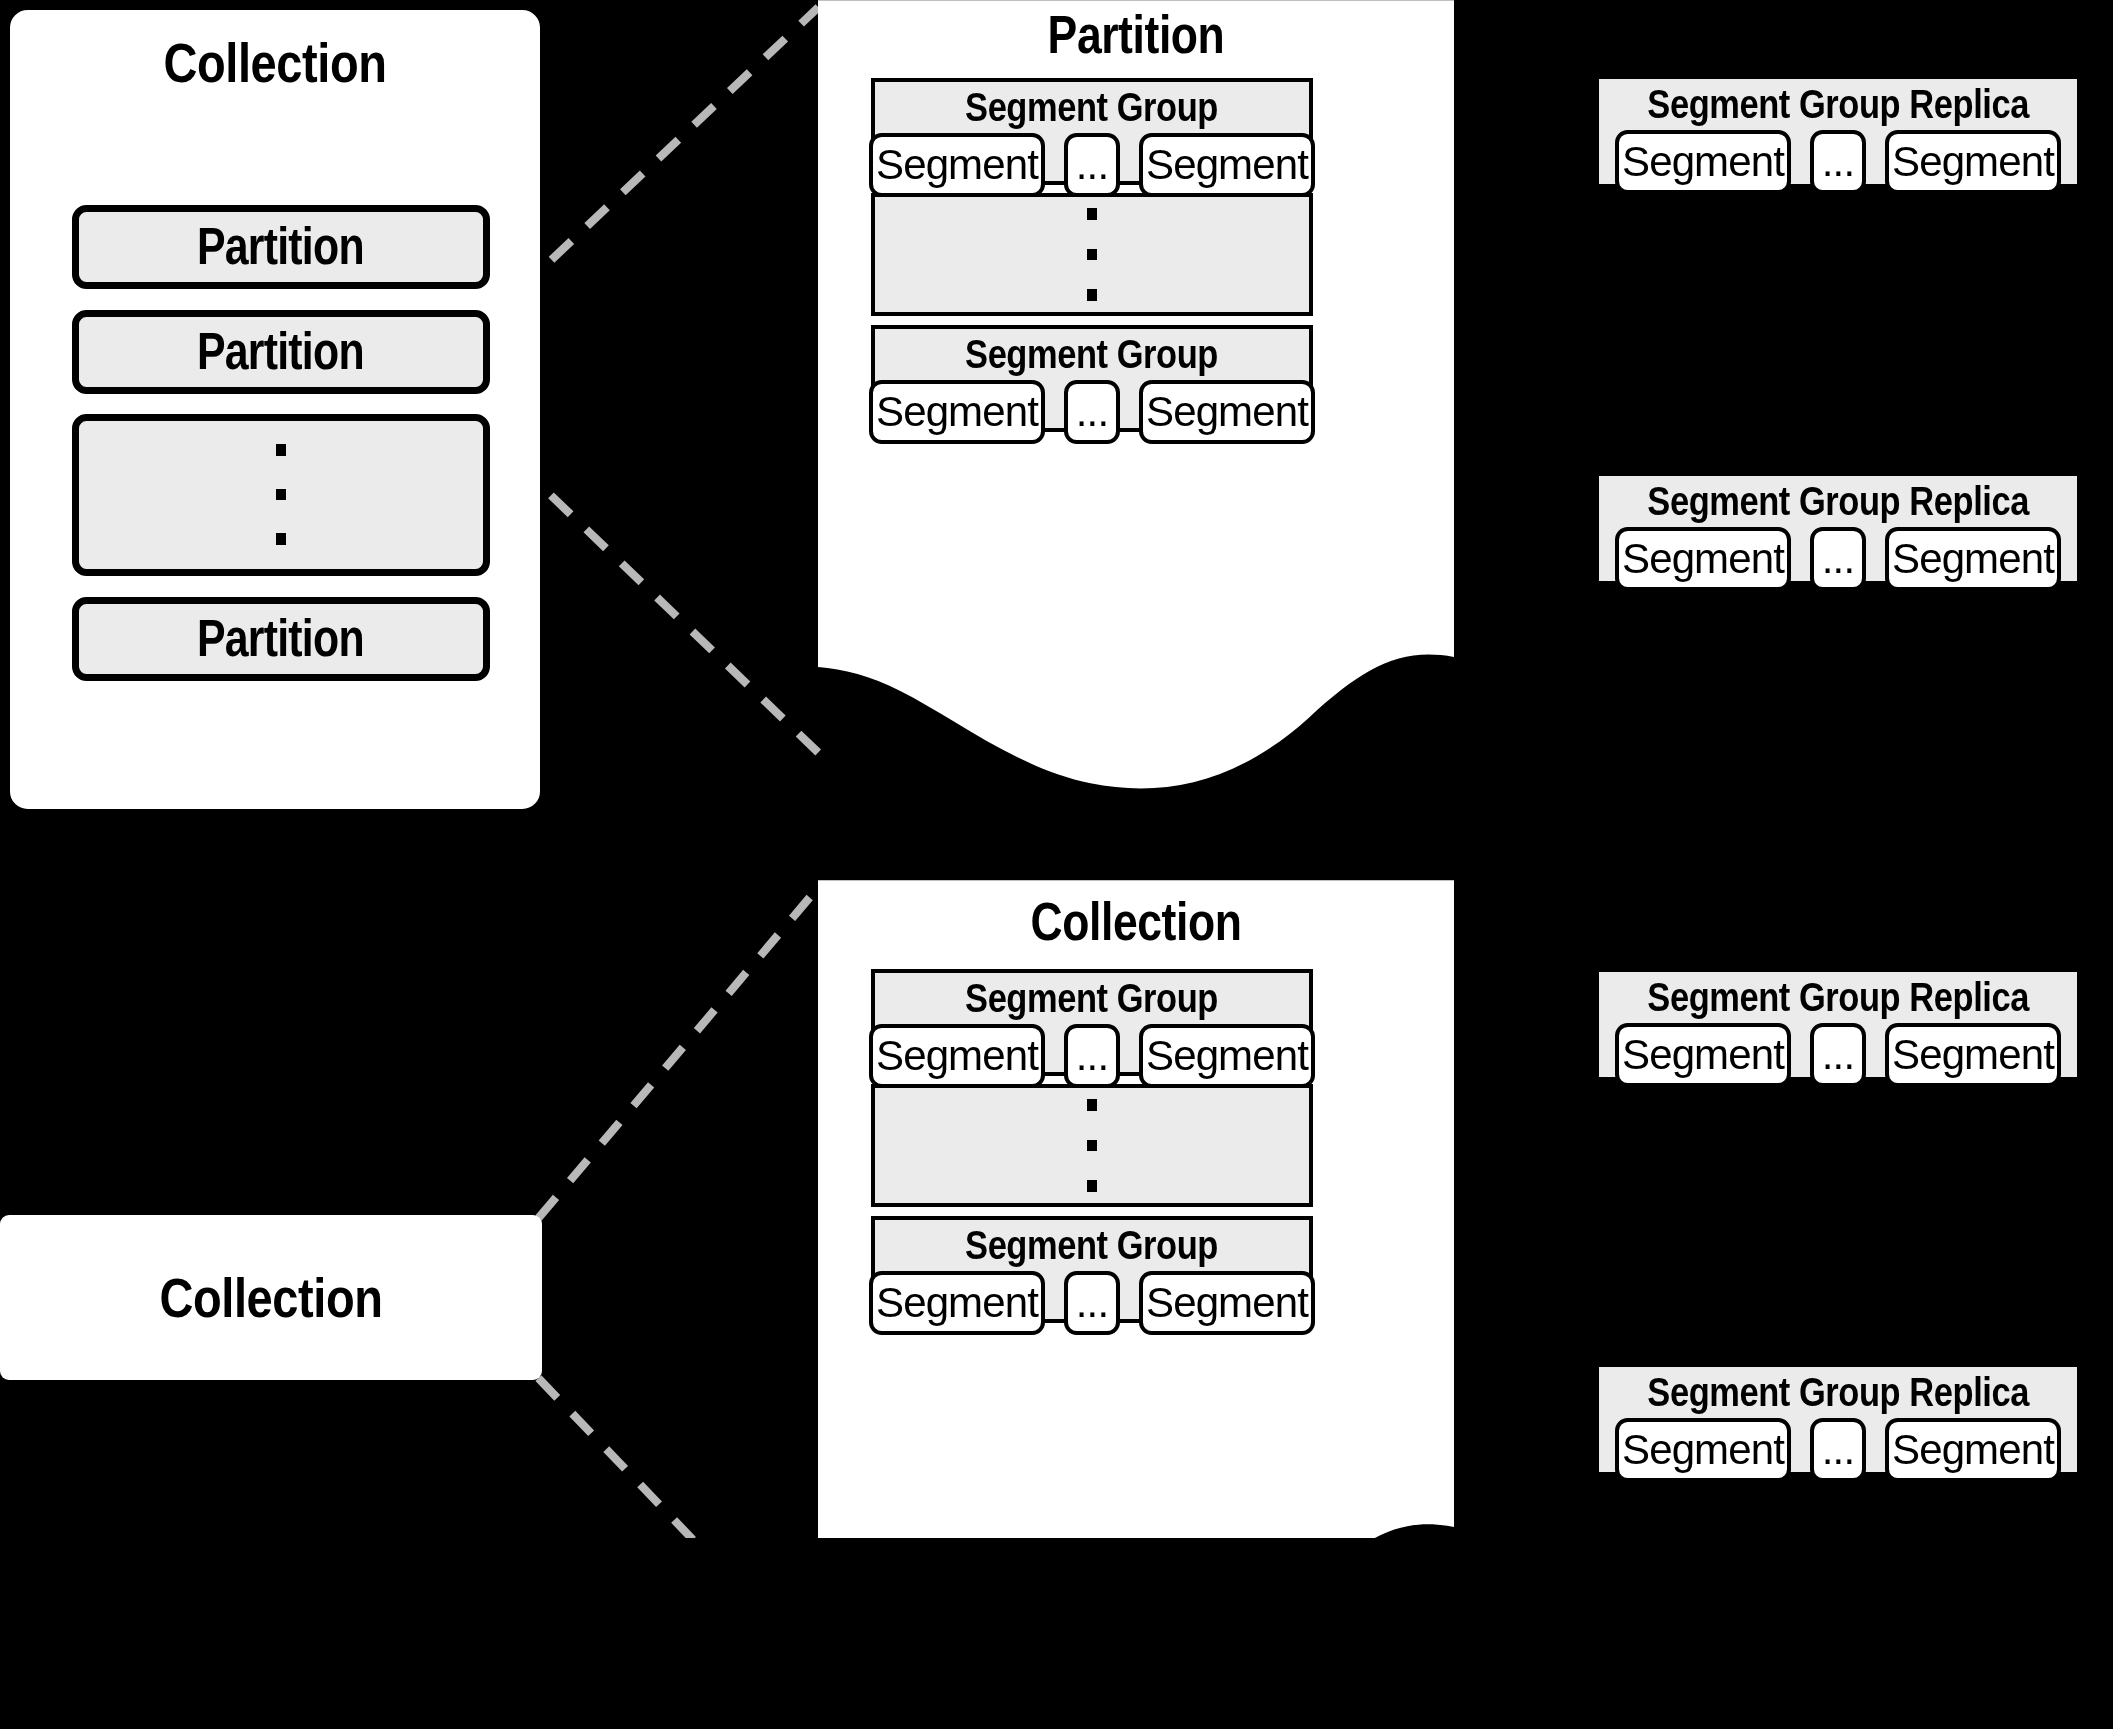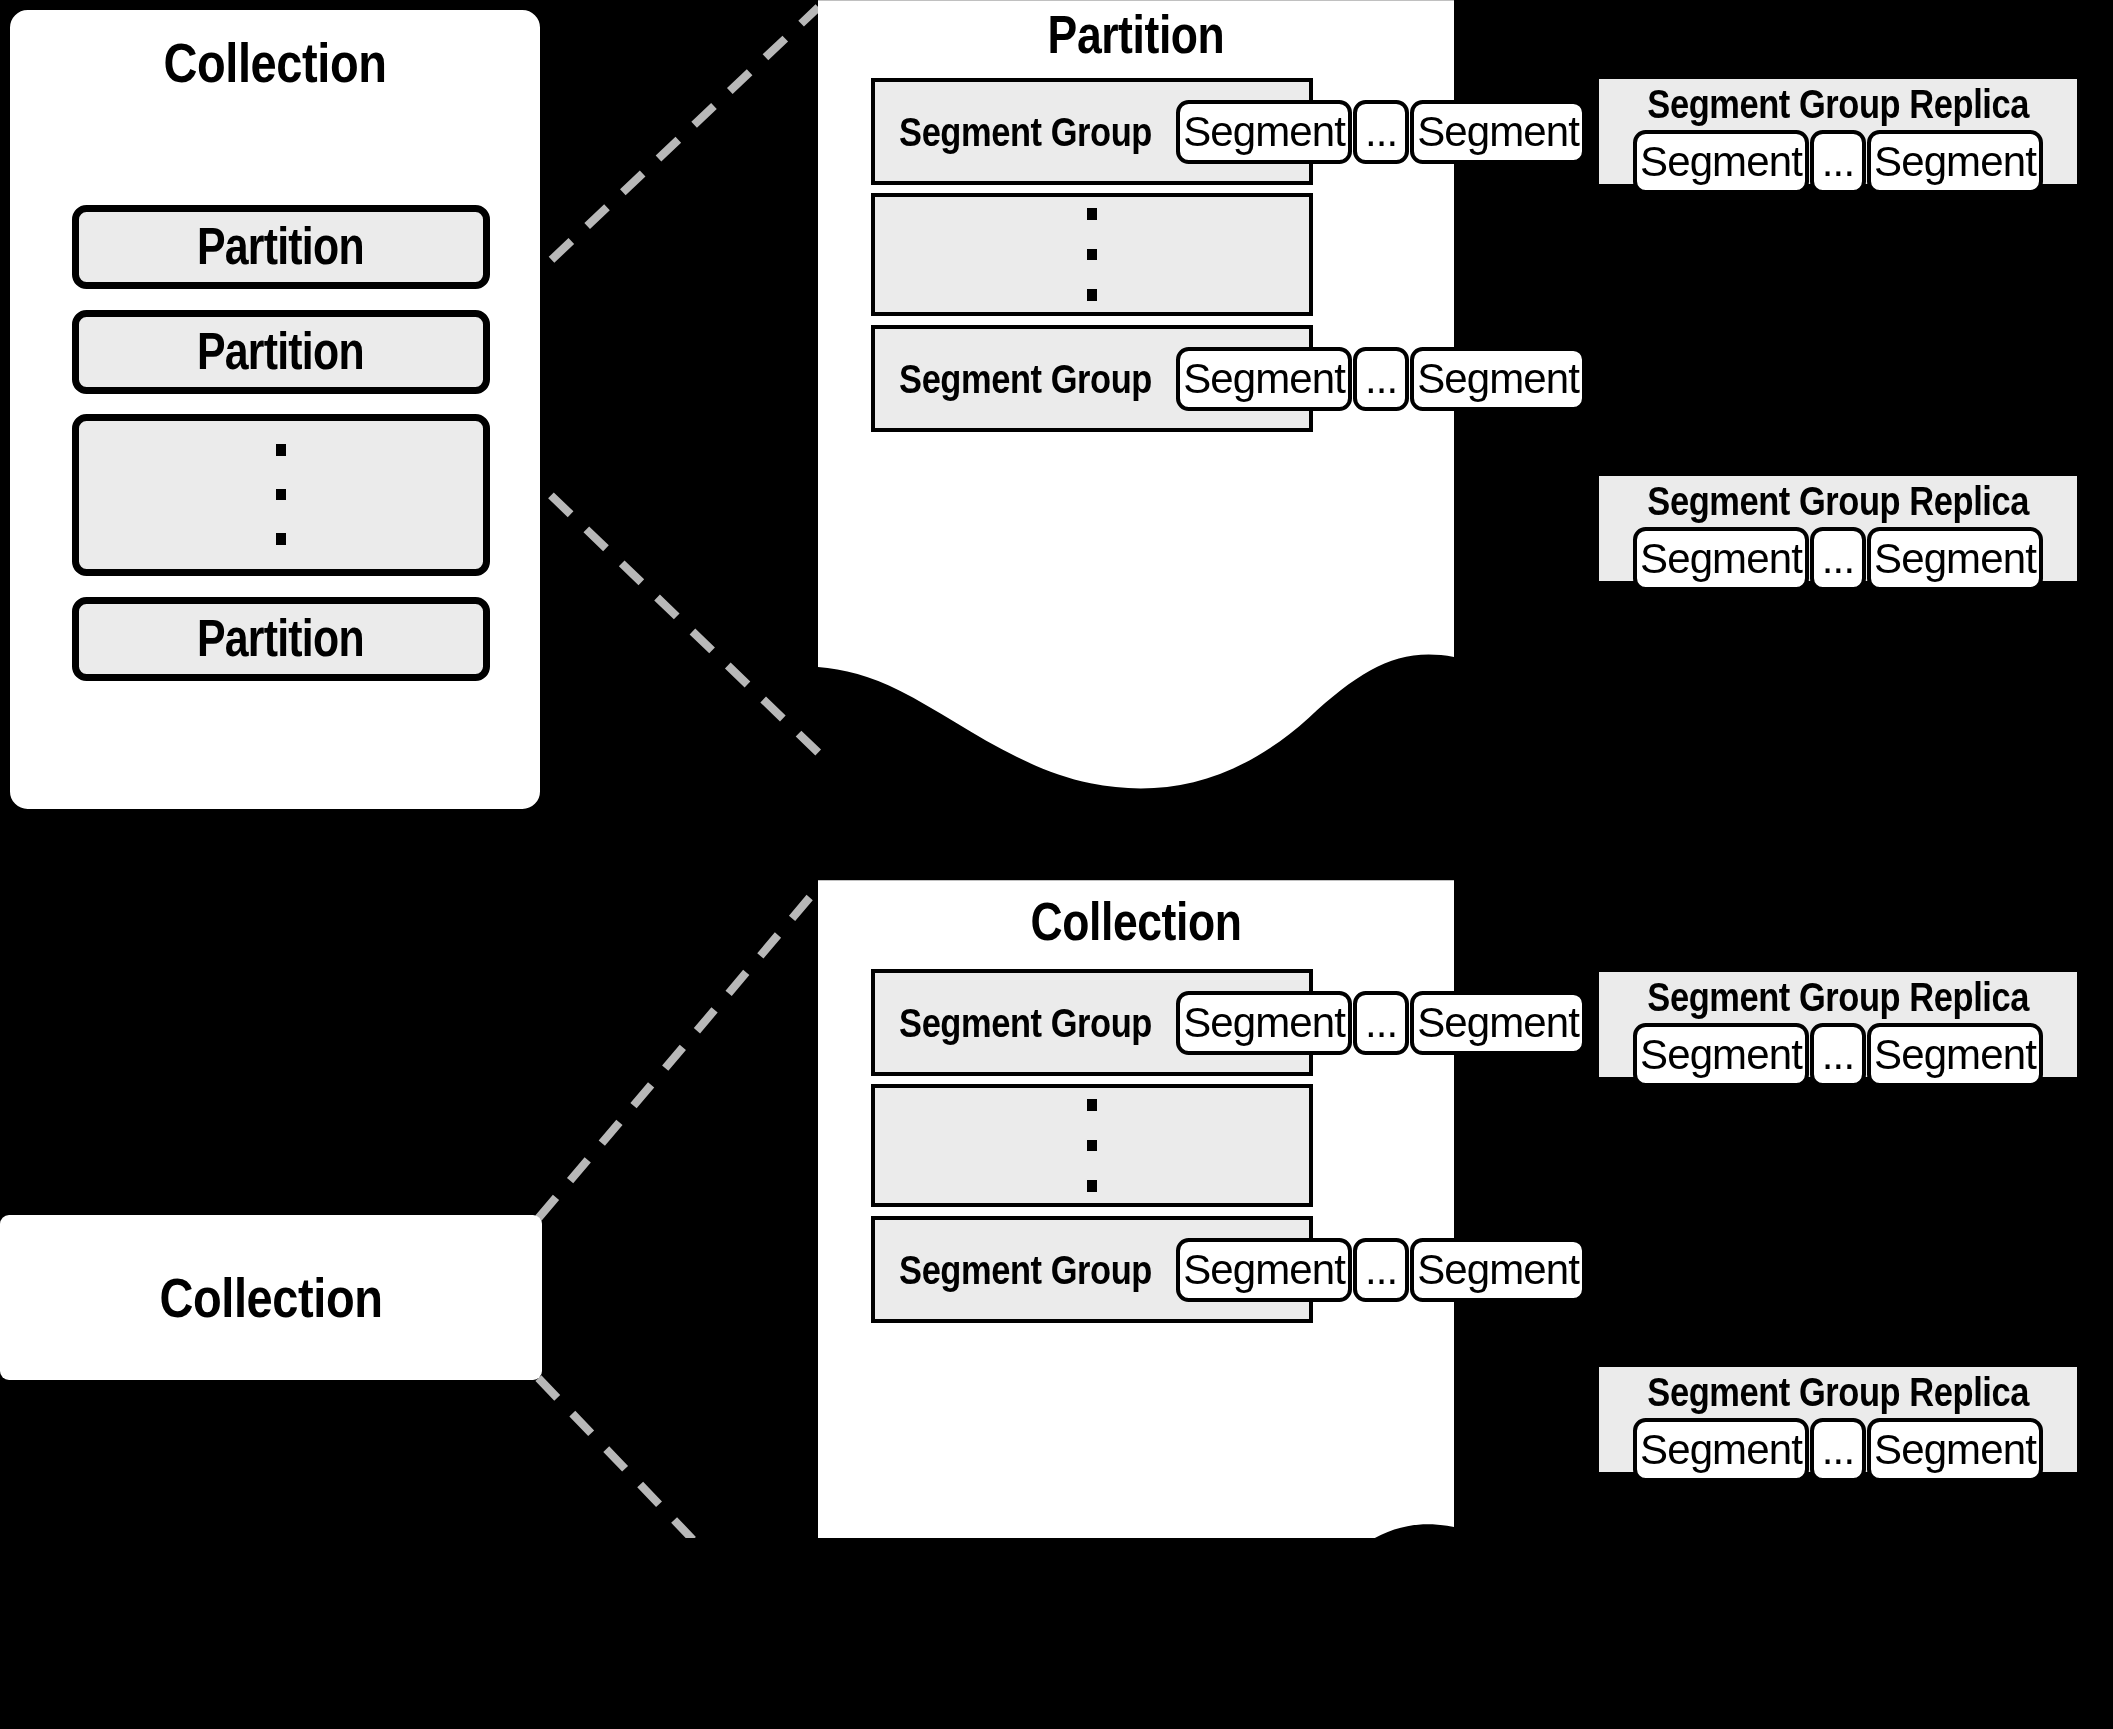--- a/index.html
+++ b/index.html
@@ -68,37 +68,37 @@
     height: 11.8px;
     background: #000000;
   }
 
   
   .seg-group {
     background: #ebebeb;
     border: 4.5px solid #000000;
     box-sizing: border-box;
     display: flex;
-    flex-direction: row;
+    flex-direction: column;
     align-items: center;
   }
   .seg-group-title {
     font-weight: bold;
     font-size: 41px;
     color: #000000;
     letter-spacing: -0.5px;
     transform: scaleX(0.84);
     white-space: nowrap;
     text-align: center;
   }
   .seg-row {
     display: flex;
     align-items: center;
     justify-content: center;
-    gap: 1px;
+    gap: 19px;
   }
   .segment-box {
     background: #ffffff;
     border: 4.5px solid #000000;
     border-radius: 12.7px;
     display: flex;
     align-items: center;
     justify-content: center;
     box-sizing: border-box;
     font-size: 42px;

